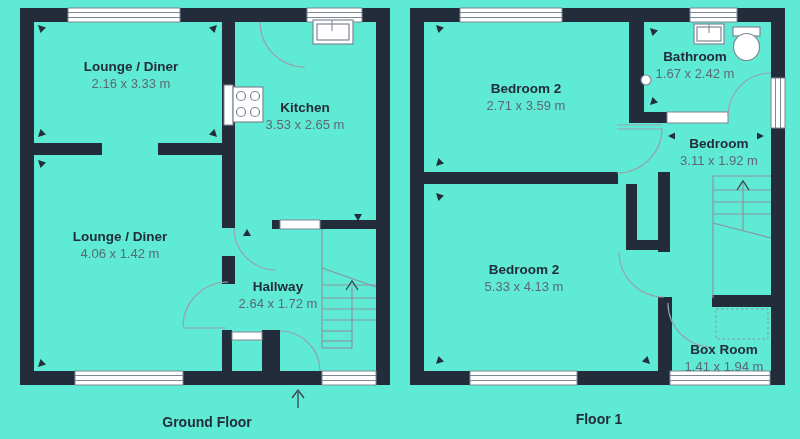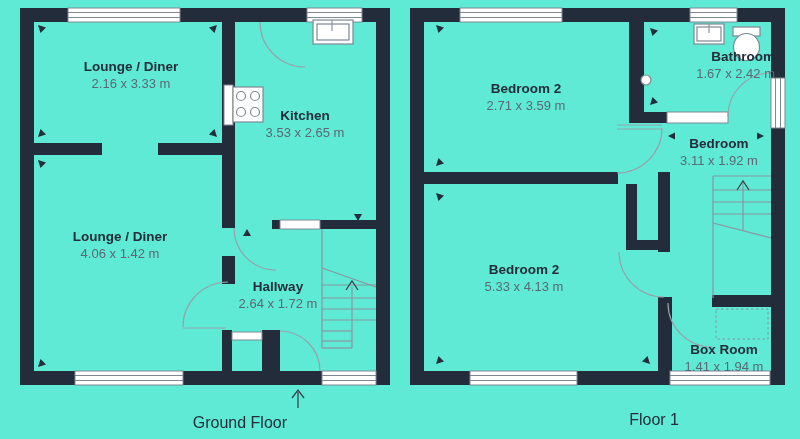--- a/index.html
+++ b/index.html
@@ -11,22 +11,22 @@
   .winline{stroke:#7e8894;stroke-width:1;}
   .thin{stroke:#8b94a1;stroke-width:1.2;fill:none;}
   .arc{stroke:#99a1ad;stroke-width:1.2;fill:none;}
   .fixture{fill:#ffffff;stroke:#7e8894;stroke-width:1.2;}
   .dotted{fill:none;stroke:#8b94a1;stroke-width:1;stroke-dasharray:2.5 2.5;}
   .marker{fill:#232d3b;}
   .chev{stroke:#3a4450;stroke-width:1.3;fill:none;}
   .room-label{position:absolute;width:160px;text-align:center;pointer-events:none;}
   .room-name{font-size:13.5px;font-weight:bold;color:#232d3b;line-height:17px;}
   .room-dims{font-size:13px;color:#5d6876;line-height:17px;}
-  .floor-caption{position:absolute;width:160px;text-align:right;
-                 font-size:16px;font-weight:normal;color:#232d3b;}
+  .floor-caption{position:absolute;width:160px;text-align:center;
+                 font-size:14px;font-weight:bold;color:#232d3b;}
 </style>
 </head>
 <body>
 
 <div id="canvas">
 
 <svg id="plan-svg" width="800" height="439" viewBox="0 0 800 439">
 
   <g>
 
@@ -230,38 +230,38 @@
       <polygon class="marker" points="650,28 658,30.5 652.5,36"></polygon>
       <polygon class="marker" points="650,105 658,102.5 652.5,97"></polygon>
     </g>
   </g>
 </svg>
 
 <div class="room-label" style="left:51px;top:58px;">
   <div class="room-name">Lounge / Diner</div>
   <div class="room-dims">2.16 x 3.33 m</div>
 </div>
-<div class="room-label" style="left:225px;top:107px;">
+<div class="room-label" style="left:225px;top:99px;">
   <div class="room-name">Kitchen</div>
   <div class="room-dims">3.53 x 2.65 m</div>
 </div>
 <div class="room-label" style="left:40px;top:228px;">
   <div class="room-name">Lounge / Diner</div>
   <div class="room-dims">4.06 x 1.42 m</div>
 </div>
 <div class="room-label" style="left:198px;top:278px;">
   <div class="room-name">Hallway</div>
   <div class="room-dims">2.64 x 1.72 m</div>
 </div>
 
 <div class="room-label" style="left:446px;top:80px;">
   <div class="room-name">Bedroom 2</div>
   <div class="room-dims">2.71 x 3.59 m</div>
 </div>
-<div class="room-label" style="left:615px;top:48px;text-align:right;">
+<div class="room-label" style="left:615px;top:48px;">
   <div class="room-name">Bathroom</div>
   <div class="room-dims">1.67 x 2.42 m</div>
 </div>
 <div class="room-label" style="left:639px;top:135px;">
   <div class="room-name">Bedroom</div>
   <div class="room-dims">3.11 x 1.92 m</div>
 </div>
 <div class="room-label" style="left:444px;top:261px;">
   <div class="room-name">Bedroom 2</div>
   <div class="room-dims">5.33 x 4.13 m</div>

